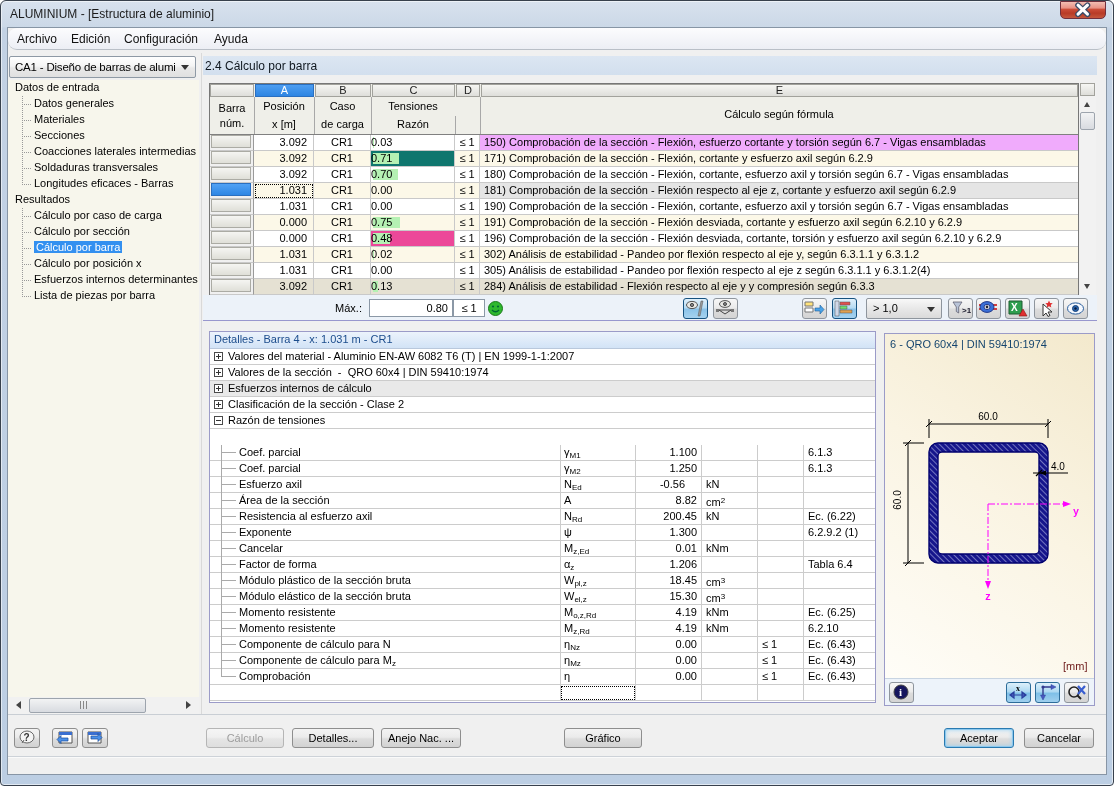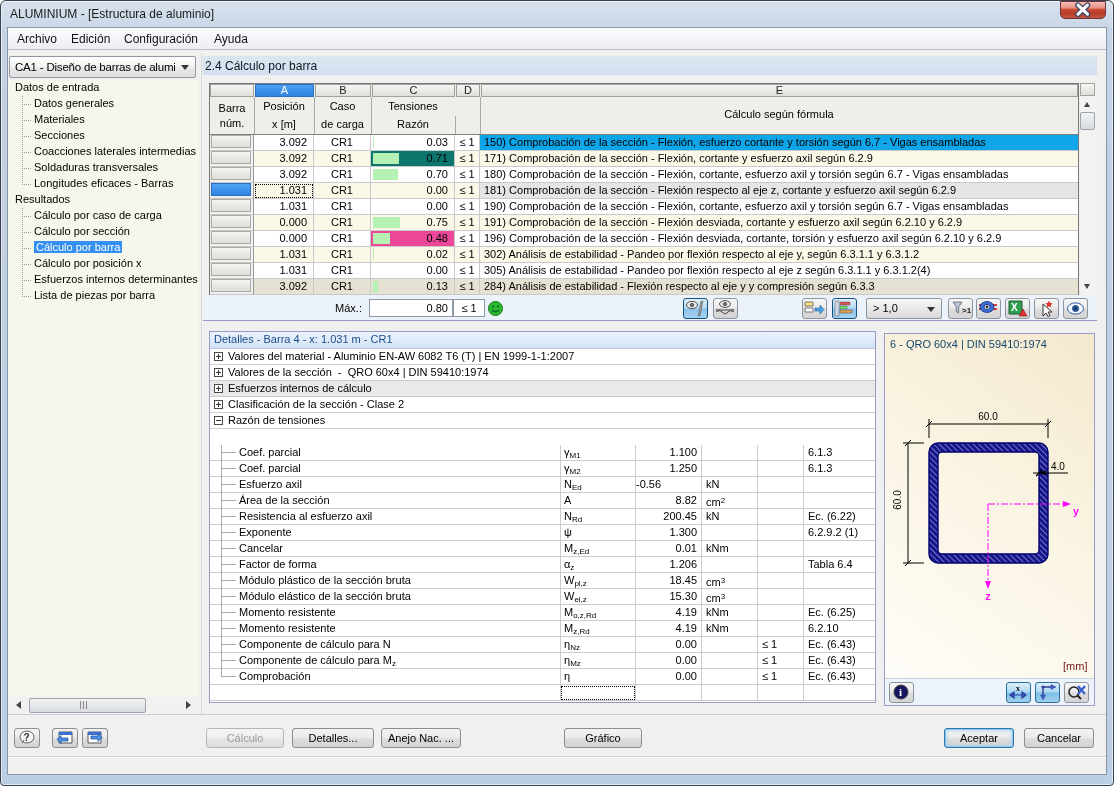--- a/index.html
+++ b/index.html
@@ -12,21 +12,21 @@
 #title{left:10px;top:7px;font-size:12px;color:#1b1b1b;}
 #closebtn{left:1060px;top:1px;width:46px;height:18px;border:1px solid #71303d;
  border-radius:0 0 5px 5px;
  background:linear-gradient(180deg,#f2bdb2 0%,#e89184 38%,#cc4e39 45%,#b83b27 70%,#c4573d 100%);
  color:#fff;text-align:center;font-size:11px;font-weight:bold;line-height:16px;
  text-shadow:0 0 2px #6d1d10;}
 #client{left:7px;top:27px;width:1100px;height:748px;background:#f0f0f0;
  border:1px solid #8795a5;}
 #menubar{left:8px;top:28px;width:1098px;height:22px;
  background:linear-gradient(180deg,#fcfcfe,#f4f5f9 50%,#eceef4);
- border-bottom:1px solid #b9bfc7;font-size:12px;color:#111;}
+ border-bottom:1px solid #b9bfc7;font-size:12px;color:#111;border-radius:9px;}
 .mi{position:absolute;top:4px;}
 
 #combo{left:9px;top:56px;width:187px;height:22px;border:1px solid #8e99a5;border-radius:2px;
  background:linear-gradient(180deg,#ffffff,#f4f4f4 45%,#e8e8e8 55%,#e0e0e0);
  font-size:12px;color:#000;}
 #combo .txt{position:absolute;left:5px;top:4px;white-space:nowrap;overflow:hidden;width:160px;font-size:11.5px;letter-spacing:-0.2px;}
 #combo .arr{position:absolute;right:6px;top:8px;width:0;height:0;
  border-left:4px solid transparent;border-right:4px solid transparent;border-top:5px solid #333;}
 #tree{left:8px;top:80px;width:191px;height:617px;background:#f7f6ec;font-size:11px;color:#000;overflow:hidden;}
 .tn{position:absolute;white-space:nowrap;}
@@ -39,21 +39,21 @@
 #tbl{left:209px;top:83px;width:870px;height:212px;background:#fff;border:1px solid #777;}
 .trow{position:absolute;left:0;display:flex;width:868px;height:16px;}
 .c{border-right:1px solid #c9c9c9;border-bottom:1px solid #c9c9c9;height:16px;
  font-size:11px;white-space:nowrap;overflow:hidden;position:relative;line-height:15px;}
 .rh{width:44px;background:#f0f0f0;border-right:1px solid #9a9a9a;border-bottom:1px solid #c9c9c9;position:relative;}
 .rh .in{position:absolute;left:1px;top:0px;right:2px;bottom:2px;border:1px solid #ababa4;
  background:linear-gradient(180deg,#f5f5f2,#dfdfd8);}
 .rh .insel{background:linear-gradient(180deg,#51a2f4,#2e86e4);border-color:#2a6fc0;}
 .cA{width:60px;text-align:right;padding-right:6px;}
 .cB{width:57px;text-align:center;}
-.cC{width:84px;text-align:right;padding-right:6px;}
+.cC{width:84px;padding-right:6px;}
 .cD{width:25px;text-align:center;}
 .cE{width:598px;padding-left:4px;border-right:none;}
 .bar{position:absolute;left:2px;top:2px;height:11px;background:#b5f1b3;}
 
 #thead{position:absolute;left:0;top:0;width:868px;height:51px;background:#efefe9;font-size:11px;}
 .hl{position:absolute;top:0;height:13px;background:linear-gradient(180deg,#f6f6f3,#dededa);
  border:1px solid #a2a29c;text-align:center;line-height:11px;font-size:11px;color:#222;}
 .hlsel{background:linear-gradient(180deg,#4d9ef2,#2d85e2);color:#fff;border-color:#2a6fc0;}
 .ht{position:absolute;text-align:center;line-height:13px;color:#000;}
 
@@ -195,21 +195,21 @@
 <div style="position:absolute;left:0;top:50px;width:868px;height:1px;background:#808080"></div>
 </div>
 <div class="trow" style="top:51px">
 <div class="rh">
         <div class="in"></div>
       </div>
 <div class="c cA" style="background:#ffffff;">3.092</div>
 <div class="c cB" style="background:#ffffff">CR1</div>
 <div class="c cC" style="background:#ffffff"><span class="bar" style="width:1px"></span><span style="position:relative">0.03</span></div>
 <div class="c cD" style="background:#ffffff">≤ 1</div>
-<div class="c cE" style="background:#0ea5e9">150) Comprobación de la sección - Flexión, esfuerzo cortante y torsión según 6.7 - Vigas ensambladas</div>
+<div class="c cE" style="background:#f0abfc">150) Comprobación de la sección - Flexión, esfuerzo cortante y torsión según 6.7 - Vigas ensambladas</div>
 </div>
 <div class="trow" style="top:67px">
 <div class="rh">
         <div class="in"></div>
       </div>
 <div class="c cA" style="background:#fcf8e8;">3.092</div>
 <div class="c cB" style="background:#fcf8e8">CR1</div>
 <div class="c cC" style="background:#0f766e"><span class="bar" style="width:26px"></span><span style="position:relative">0.71</span></div>
 <div class="c cD" style="background:#fcf8e8">≤ 1</div>
 <div class="c cE" style="background:#fcf8e8">171) Comprobación de la sección - Flexión, cortante y esfuerzo axil según 6.2.9</div>
@@ -405,21 +405,21 @@
 <div class="dc" style="left:492px;width:56px;padding-left:4px"></div>
 <div class="dc" style="left:548px;width:46px;padding-left:4px"></div>
 <div class="dc" style="left:594px;width:71px;padding-left:4px;border-right:none">6.1.3</div>
 <div style="position:absolute;left:350px;top:0;width:1px;height:16px;background:#ccc"></div>
 </div>
 <div class="drow" style="top:145px;background:#fff">
 <span style="position:absolute;left:11px;top:7px;width:15px;height:1px;background:#aaa"></span>
 <span style="position:absolute;left:11px;top:0px;width:1px;height:16px;background:#aaa"></span>
 <span style="position:absolute;left:29px">Esfuerzo axil</span>
 <div class="dc" style="left:350px;width:76px;padding-left:4px">N<sub>Ed</sub></div>
-<div class="dc" style="left:426px;width:66px;padding-right:16px">-0.56</div>
+<div class="dc" style="left:426px;width:66px;text-align:right;padding-right:16px">-0.56</div>
 <div class="dc" style="left:492px;width:56px;padding-left:4px">kN</div>
 <div class="dc" style="left:548px;width:46px;padding-left:4px"></div>
 <div class="dc" style="left:594px;width:71px;padding-left:4px;border-right:none"></div>
 <div style="position:absolute;left:350px;top:0;width:1px;height:16px;background:#ccc"></div>
 </div>
 <div class="drow" style="top:161px;background:#fff">
 <span style="position:absolute;left:11px;top:7px;width:15px;height:1px;background:#aaa"></span>
 <span style="position:absolute;left:11px;top:0px;width:1px;height:16px;background:#aaa"></span>
 <span style="position:absolute;left:29px">Área de la sección</span>
 <div class="dc" style="left:350px;width:76px;padding-left:4px">A</div>

